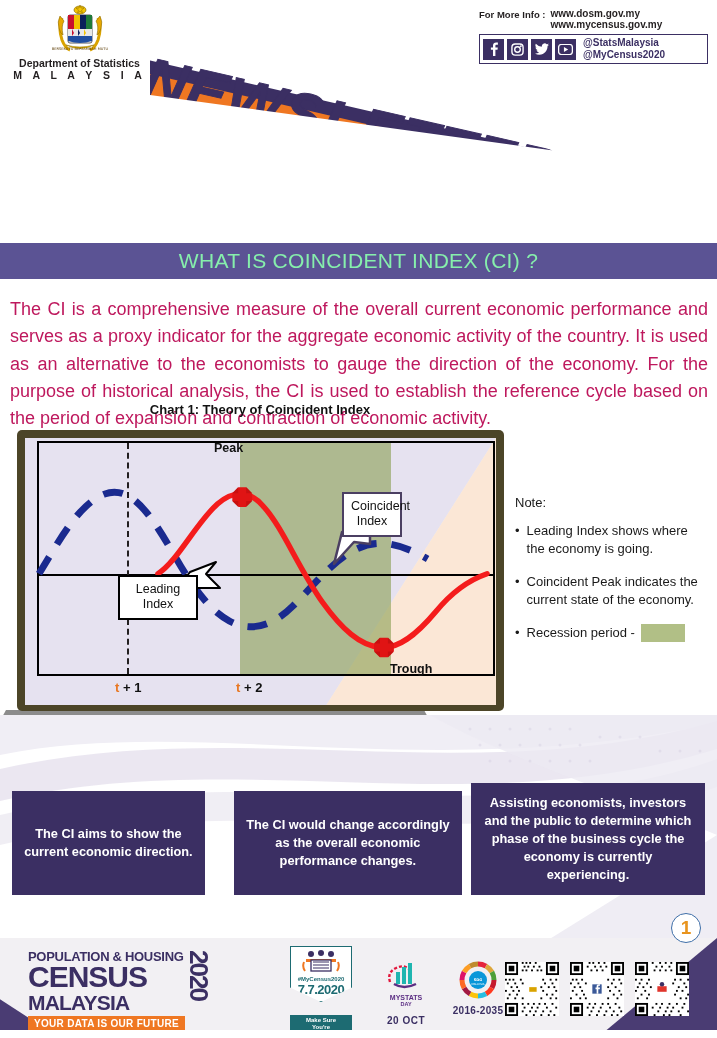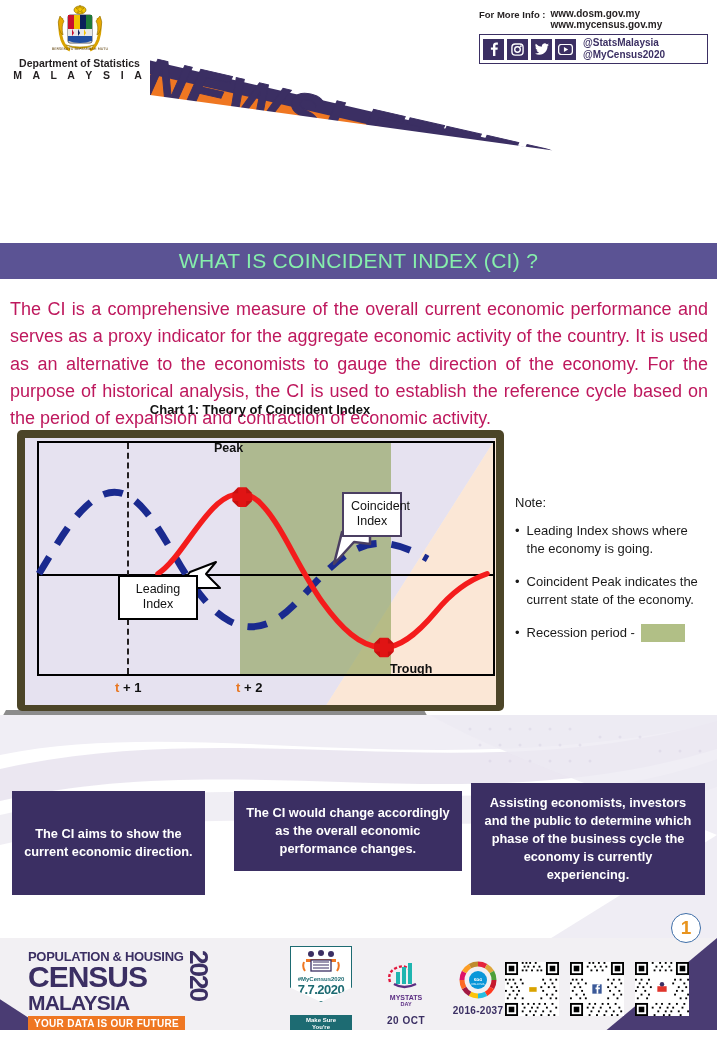--- a/index.html
+++ b/index.html
@@ -292,21 +292,21 @@
     border-radius: 0;
     color: #ffffff;
     font-size: 12.8px;
     font-weight: bold;
     text-align: center;
     line-height: 1.42;
     display: flex; align-items: center; justify-content: center;
     padding: 8px 10px;
   }
   .card.c1 { width: 196px; height: 104px; align-self: flex-start; margin-top: 8px;}
-  .card.c2 { width: 232px; height: 80px; align-self: flex-start; margin-top: 8px; margin-left: 20px;}
+  .card.c2 { width: 232px; height: 104px; align-self: flex-start; margin-top: 8px; margin-left: 20px;}
   .card.c3 { width: 238px; height: 112px; align-self: flex-start; margin-top: 0px;}
 
   
   #page-num {
     position: absolute; right: 16px; top: 913px;
     width: 30px; height: 30px;
     border: 1.6px solid #3f6fa8;
     border-radius: 50%;
     display: flex; align-items: center; justify-content: center;
     font-size: 19px; font-weight: bold;
@@ -670,21 +670,21 @@
             <path d="M-13.9,8 A16,16 0 0 1 -16,0" stroke="#fd6925"></path>
             <path d="M-16,0 A16,16 0 0 1 -13.9,-8" stroke="#dd1367"></path>
             <path d="M-13.9,-8 A16,16 0 0 1 -8,-13.9" stroke="#fd9d24"></path>
             <path d="M-8,-13.9 A16,16 0 0 1 0,-16" stroke="#bf8b2e"></path>
           </g>
           <circle cx="0" cy="0" r="9" fill="#0a97d9"></circle>
           <text x="0" y="1" font-size="3.6" fill="#fff" text-anchor="middle" font-family="DejaVu Sans" font-weight="bold">SDG</text>
           <text x="0" y="5" font-size="2.6" fill="#fff" text-anchor="middle" font-family="DejaVu Sans">MALAYSIA</text>
         </g>
       </svg>
-      <div class="sdg-date">2016-2037</div>
+      <div class="sdg-date">2016-2035</div>
     </div>
 
     <svg class="qr" id="qr1" viewBox="0 0 29 29">
       <rect width="29" height="29" fill="#fff"></rect>
       <g fill="#000">
         <rect x="0" y="0" width="7" height="7"></rect>
           <rect x="1" y="1" width="5" height="5" fill="#fff"></rect>
           <rect x="2" y="2" width="3" height="3"></rect>
         <rect x="22" y="0" width="7" height="7"></rect>
           <rect x="23" y="1" width="5" height="5" fill="#fff"></rect>

